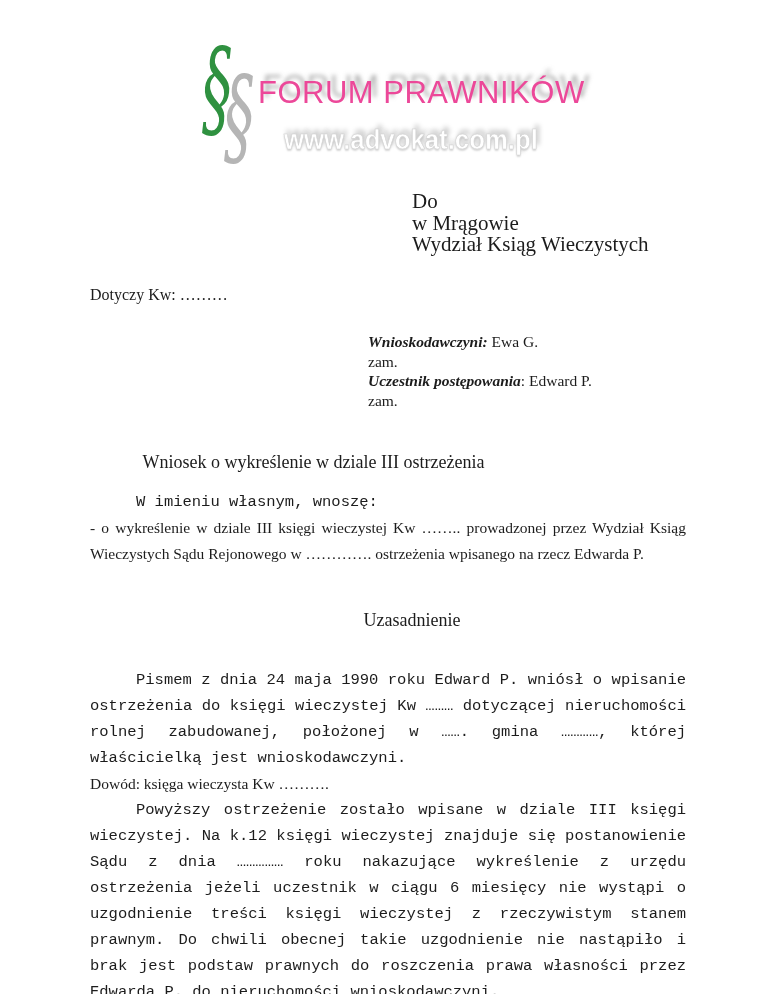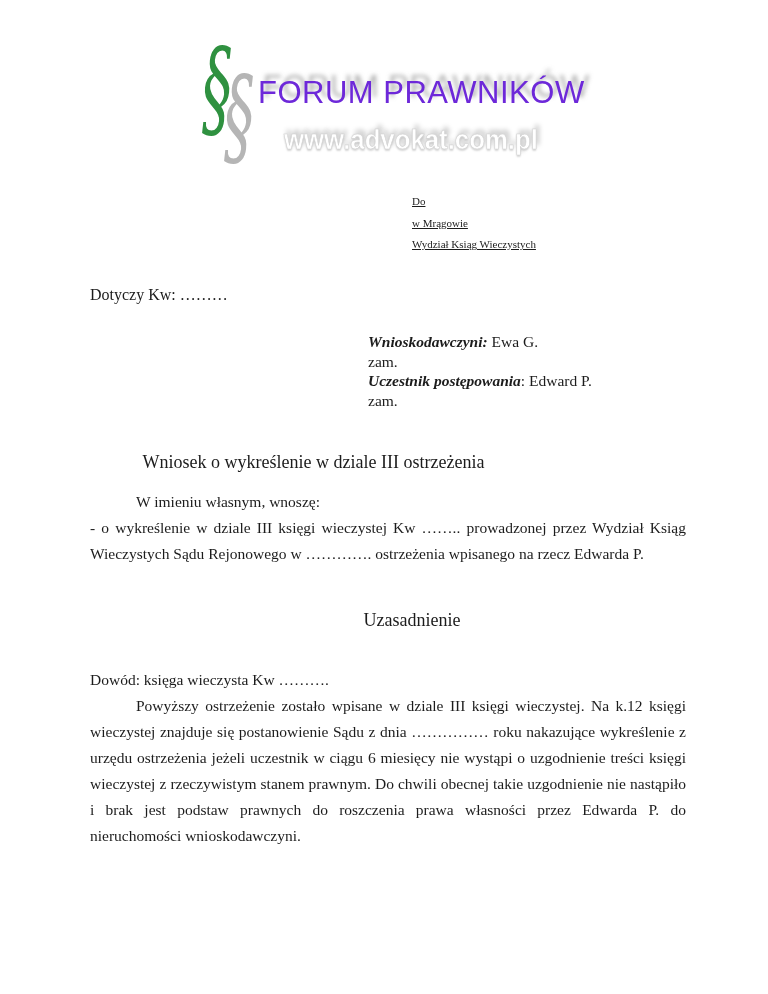--- a/index.html
+++ b/index.html
@@ -13,48 +13,48 @@
   .logo-icon { position:absolute; left:0; top:0; width:80px; height:118px; }
   .si {
     position:absolute; font-family:"DejaVu Serif", serif; font-style:italic;
     font-size:80px; line-height:1; transform-origin:top left;
   }
   .si-green { color:#2f9140; left:10px; top:-6px; transform:scaleX(0.75) scaleY(1.35); z-index:2; }
   .si-gray  { color:#b5b5b5; left:32px; top:22px; transform:scaleX(0.75) scaleY(1.35); z-index:1; }
   .logo-title {
     position:absolute; left:66px; top:33px; white-space:nowrap;
     font-family:"Liberation Sans", sans-serif; font-size:31px; font-weight:400;
-    letter-spacing:0.5px; color:#6d28d9;
+    letter-spacing:0.5px; color:#ec4899;
     text-shadow:5px -6px 4px rgba(110,110,110,0.55);
   }
   .logo-url {
     position:absolute; left:92px; top:82px; white-space:nowrap;
     font-family:"Liberation Sans", sans-serif; font-size:28px; font-weight:bold;
     color:#ffffff; transform:scaleX(0.92); transform-origin:left top;
     text-shadow:0 0 2px #c9c9c9, 3px -4px 5px #bfbfbf, 0 2px 2px #d8d8d8;
     -webkit-text-stroke:0.6px #d4d4d4;
   }
 
   
-  .recipient { position:absolute; left:412px; top:191px; font-size:11px; line-height:21.6px;text-decoration:underline; }
+  .recipient { position:absolute; left:412px; top:191px; font-size:21px; line-height:21.6px; }
   .reference { position:absolute; left:90px; top:286px; font-size:16px; }
   .parties   { position:absolute; left:368px; top:332px; font-size:15.5px; line-height:19.5px; }
   .party + .party { margin-top:0; }
   .party b { font-weight:bold;font-style:italic; }
 
   
   .doc-title  { position:absolute; left:0; top:452px; width:627px; text-align:center; font-size:18px; }
   .u-heading  { position:absolute; left:0; top:610px; width:768px; text-align:center; font-size:18px;padding-left:28px; }
 
   
   .petition  { position:absolute; left:90px; top:489px; width:596px; font-size:15.5px; line-height:26px; }
   .body-text { position:absolute; left:90px; top:667px; width:596px; font-size:15.5px; line-height:26px; }
   .petition p, .body-text p { margin:0; }
   .just   { text-align:justify; }
-  .indent { text-indent:46px; }
+  .indent { text-indent:46px;font-family:Liberation Mono, monospace; }
 </style>
 </head>
 <body>
 
 <div class="page">
 
   <div class="logo">
     <div class="logo-icon">
       <span class="si si-green">§</span>
       <span class="si si-gray">§</span>
@@ -85,17 +85,18 @@
   <div class="doc-title">Wniosek o wykreślenie w dziale III ostrzeżenia</div>
 
   <div class="petition">
     <p class="indent">W imieniu własnym, wnoszę:</p>
     <p class="just">- o wykreślenie w dziale III księgi wieczystej Kw …….. prowadzonej przez Wydział Ksiąg Wieczystych Sądu Rejonowego w …………. ostrzeżenia wpisanego na rzecz Edwarda P.</p>
   </div>
 
   <div class="u-heading">Uzasadnienie</div>
 
   <div class="body-text">
+    <p class="just indent">Pismem z dnia 24 maja 1990 roku Edward P. wniósł o wpisanie ostrzeżenia do księgi wieczystej Kw ……… dotyczącej nieruchomości rolnej zabudowanej, położonej w ……. gmina …………, której właścicielką jest wnioskodawczyni.</p>
     <p>Dowód: księga wieczysta Kw ……….</p>
     <p class="just indent">Powyższy ostrzeżenie zostało wpisane w dziale III księgi wieczystej. Na k.12 księgi wieczystej znajduje się postanowienie Sądu z dnia …………… roku nakazujące wykreślenie z urzędu ostrzeżenia jeżeli uczestnik w ciągu 6 miesięcy nie wystąpi o uzgodnienie treści księgi wieczystej z rzeczywistym stanem prawnym. Do chwili obecnej takie uzgodnienie nie nastąpiło i brak jest podstaw prawnych do roszczenia prawa własności przez Edwarda P. do nieruchomości wnioskodawczyni.</p>
   </div>
 
 </div>
 
 </body></html>

